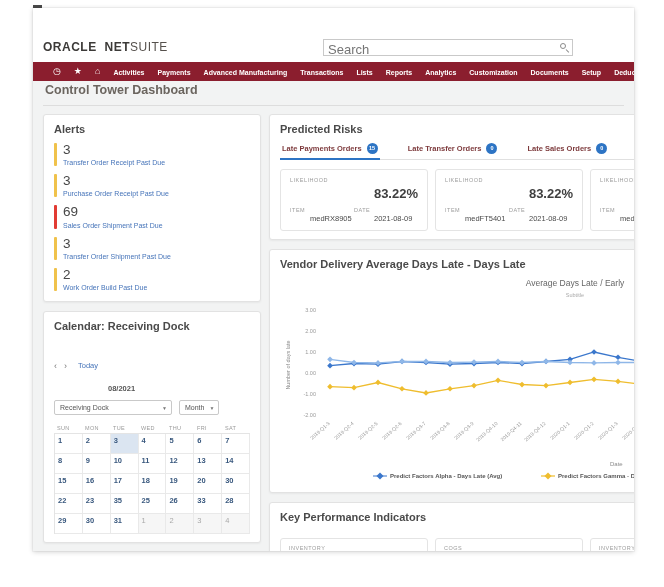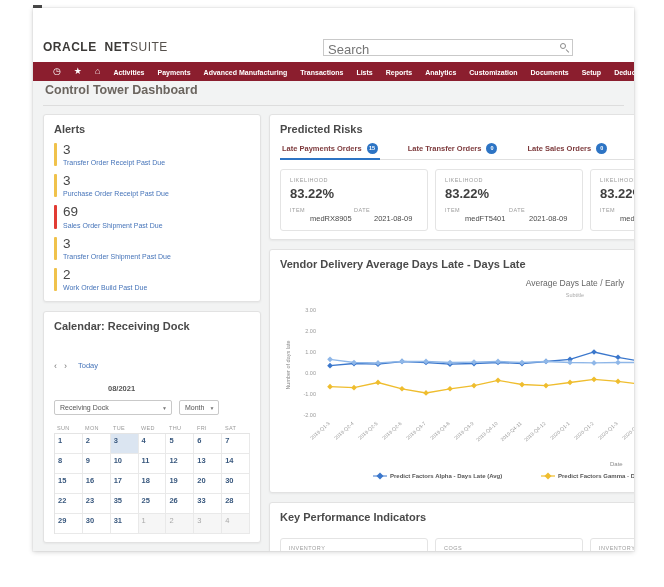--- a/index.html
+++ b/index.html
@@ -53,21 +53,21 @@
   .sc-link { font-size:7.5px; color:#4674b9; line-height:13.5px; }
   .sc-list { margin-top:5px; }
   
   .tabs { display:flex; border-bottom:1px solid #e0e0e0; margin-top:8px; }
   .tab { display:flex; align-items:center; font-size:7.5px; font-weight:bold; color:#7d3a3c; margin-right:26px; padding:0 2px 5px 2px; position:relative; }
   .tab.active:after { content:""; position:absolute; left:0; right:0; bottom:-1px; height:2px; background:#2d74c4; }
   .badge { display:inline-block; min-width:11px; height:11px; line-height:11px; border-radius:6px; background:#2d74c4; color:#fff; font-size:5.5px; text-align:center; margin-left:5px; padding:0 1px; }
   .risk-cards { display:flex; gap:7px; margin-top:9px; }
   .risk-card { width:148px; flex-shrink:0; border:1px solid #e4e4e4; border-radius:3px; padding:7px 9px; background:#fff; }
   .klabel { font-size:5.5px; color:#9c9c9c; letter-spacing:.5px; }
-  .kpct { font-size:13px; font-weight:bold; color:#3f3f3f; margin:3px 0 6px 0; }
+  .kpct { font-size:13px; font-weight:bold; color:#3f3f3f; margin:3px 0 6px 0;text-align:right; }
   .kbottom { display:flex; }
   .kcol { width:50%; }
   .kval { font-size:7.5px; color:#4a4a4a; margin-top:1px;margin-left:20px; }
   
   .chart-panel { padding:8px 0 0 10px; overflow:hidden; }
   .chart-panel .ptitle { padding-right:10px; }
   
   .kpi-cards { display:flex; gap:7px; margin-top:15px; }
   .kpi-card { width:148px; flex-shrink:0; border:1px solid #e4e4e4; border-radius:3px; padding:6px 8px; height:42px; background:#fff; }
 </style>

